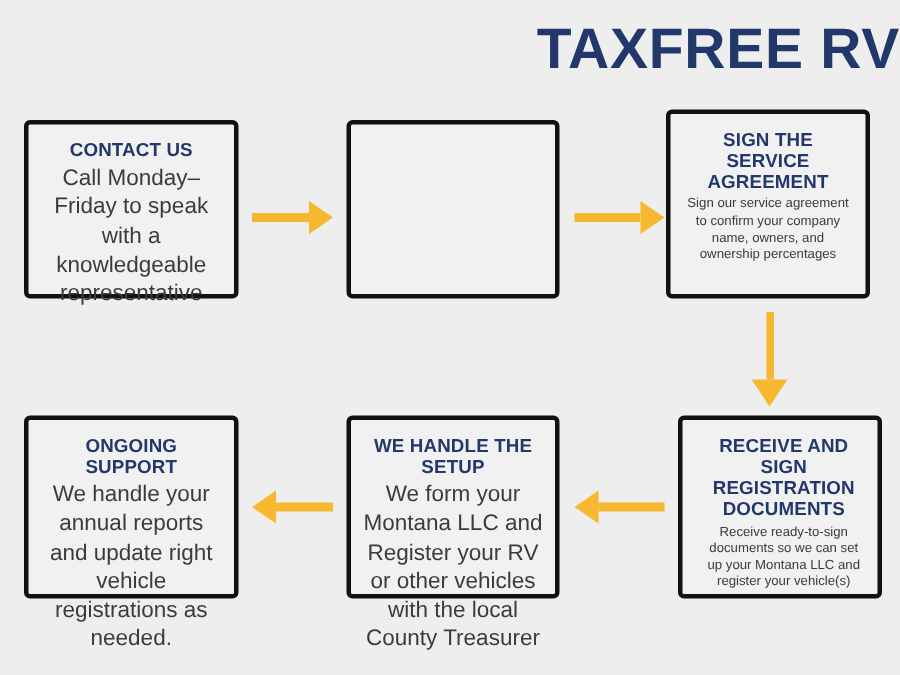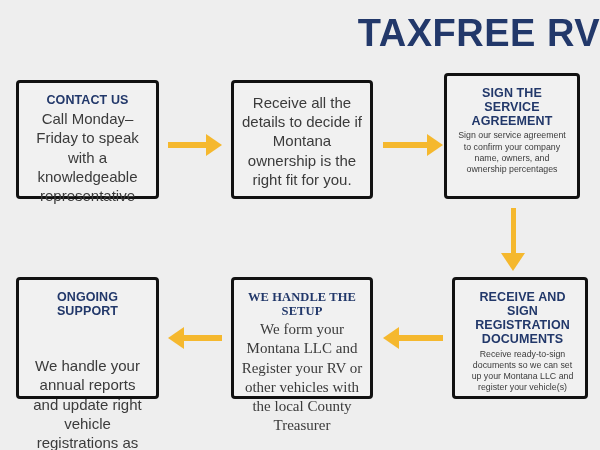--- a/index.html
+++ b/index.html
@@ -62,22 +62,22 @@
     color: #3b3b3b;
     font-size: 15px;
     line-height: 1.28;
   }
 
   
   #box-contact-us        { left: 16px;  top: 80px;  width: 143px; height: 119px; }
   #box-get-informed      { left: 231px; top: 80px;  width: 142px; height: 119px; }
   #box-sign-agreement    { left: 444px; top: 73px;  width: 136px; height: 126px; }
   #box-receive-sign-docs { left: 452px; top: 277px; width: 136px; height: 122px; padding-left: 12px; }
-  #box-we-handle-setup   { left: 231px; top: 277px; width: 142px; height: 122px; font-family: Liberation Serif, serif; }
-  #box-ongoing-support   { left: 16px;  top: 277px; width: 143px; height: 122px; gap: 36px; }
+  #box-we-handle-setup   { left: 231px; top: 277px; width: 142px; height: 122px; }
+  #box-ongoing-support   { left: 16px;  top: 277px; width: 143px; height: 122px; }
 
   #box-sign-agreement .step-body,
   #box-receive-sign-docs .step-body { font-size: 8.8px; }
 
   
   .arrow {
     position: absolute;
   }
   .arrow-h {
     height: 26px;
@@ -136,21 +136,20 @@
     <div class="step-heading">CONTACT US</div>
     <div class="step-body">Call Monday–Friday to speak with a knowledgeable representative</div>
   </div>
 
   <div class="arrow arrow-h arrow-right" id="arrow-contact-to-informed">
     <div class="shaft"></div>
     <div class="head"></div>
   </div>
 
   <div class="step-box" id="box-get-informed">
-    <div class="step-body">Receive all the details to decide if Montana ownership is the right fit for you.</div>
   </div>
 
   <div class="arrow arrow-h arrow-right" id="arrow-informed-to-agreement">
     <div class="shaft"></div>
     <div class="head"></div>
   </div>
 
   <div class="step-box" id="box-sign-agreement">
     <div class="step-heading">SIGN THE SERVICE AGREEMENT</div>
     <div class="step-body">Sign our service agreement to confirm your company name, owners, and ownership percentages</div>

